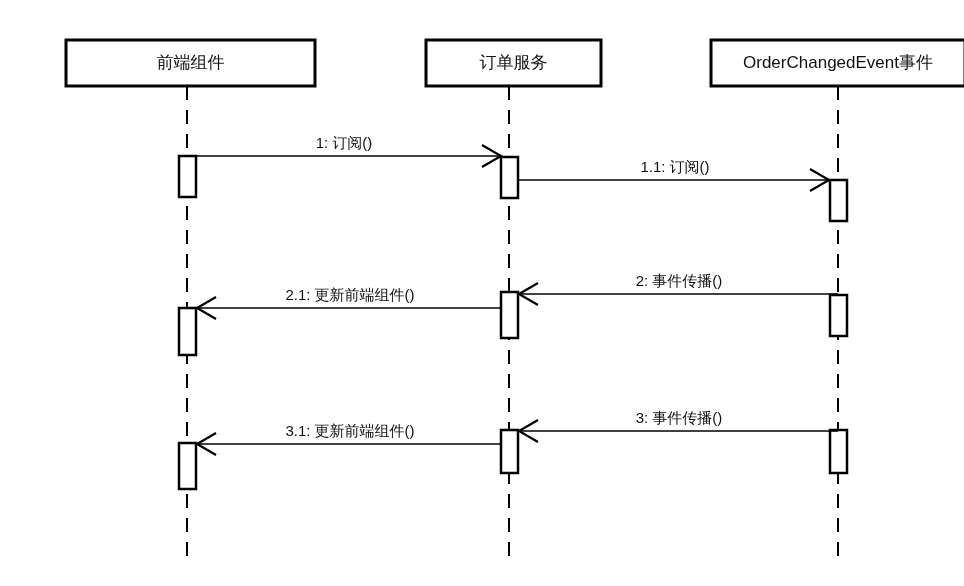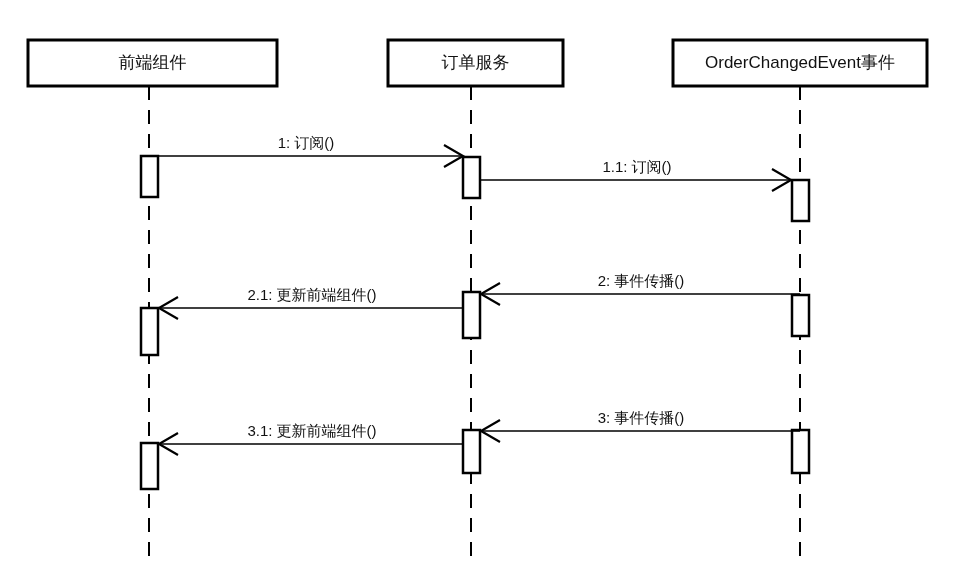--- a/index.html
+++ b/index.html
@@ -11,20 +11,21 @@
     width: 964px;
     height: 586px;
     font-family: "Liberation Sans", "DejaVu Sans", sans-serif;
     overflow: hidden;
   }
   #diagram-root {
     position: relative;
     width: 893px;
     height: 586px;
     background: #ffffff;
+    margin-left: 38px;
   }
   #seq-svg {
     position: absolute;
     top: 0;
     left: 0;
     display: block;
   }
   .lifeline-title {
     font-size: 17px;
     fill: #111111;

